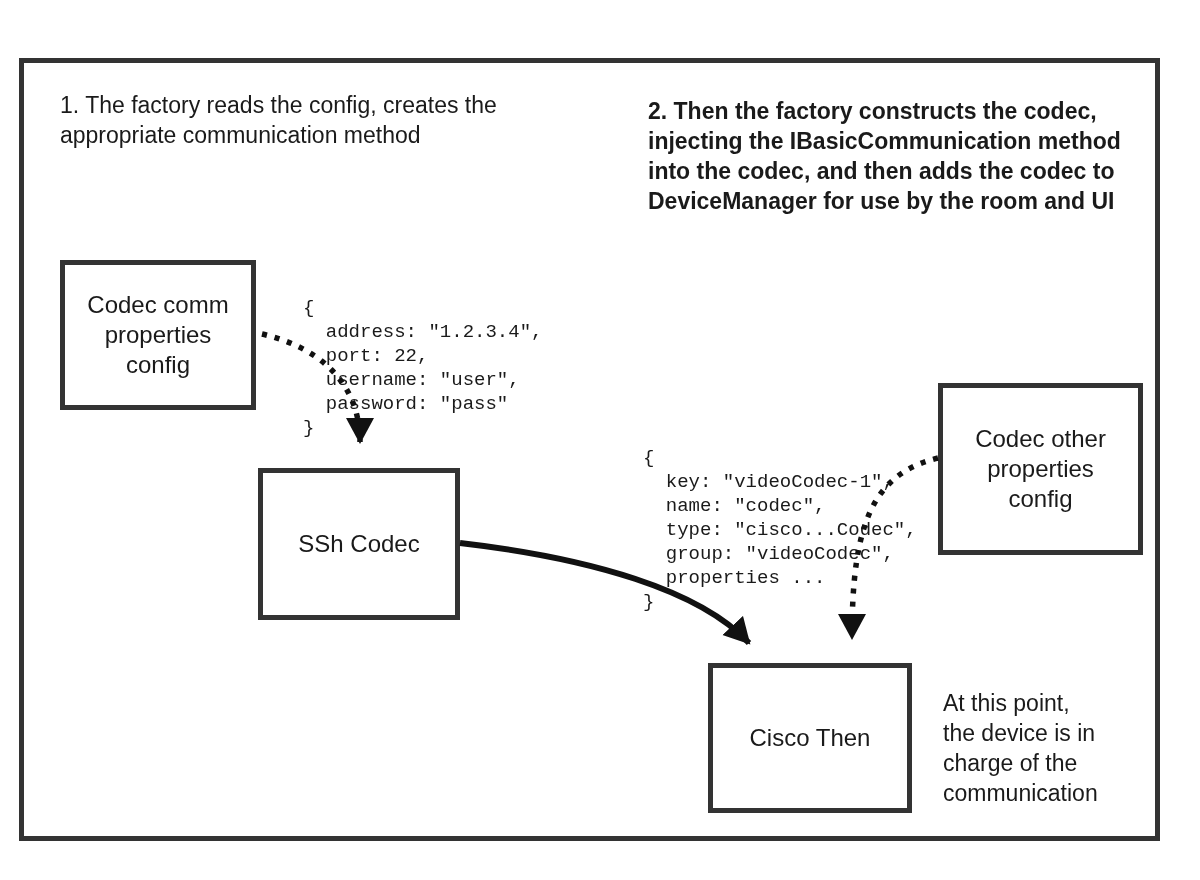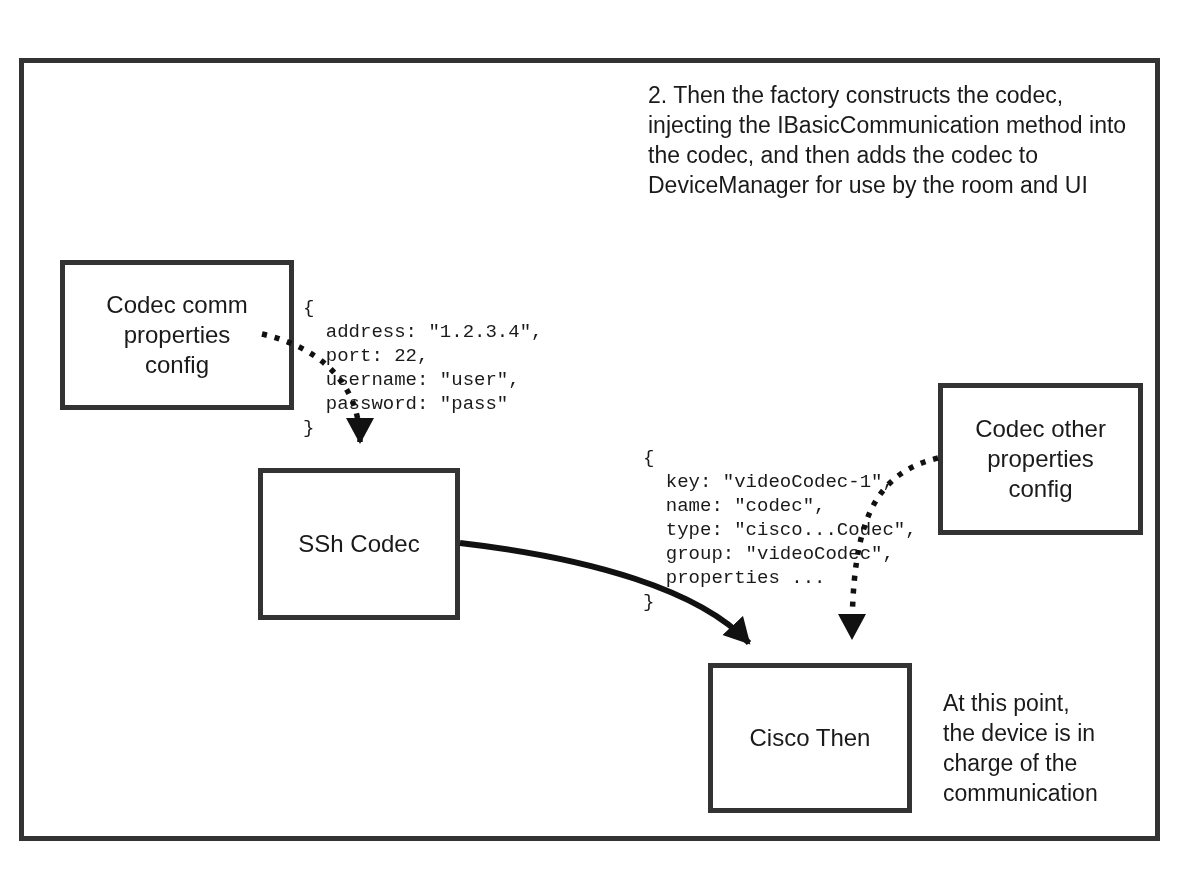--- a/index.html
+++ b/index.html
@@ -21,38 +21,38 @@
     background: transparent;
   }
   .note {
     position: absolute;
     font-size: 23px;
     line-height: 30px;
     white-space: pre-line;
     color: #1a1a1a;
   }
   .note--step1 { left: 60px; top: 90px; width: 450px; }
-  .note--step2 { left: 648px; top: 80px; width: 480px; }
+  .note--step2 { left: 648px; top: 96px; width: 480px; font-weight: bold; }
   .note--final { left: 943px; top: 688px; width: 215px; }
   .node {
     position: absolute;
     border: 5px solid #333333;
     background: #ffffff;
     display: flex;
     align-items: center;
     justify-content: center;
     text-align: center;
     font-size: 24px;
     line-height: 30px;
     white-space: pre-line;
     z-index: 2;
   }
-  .node--comm-config  { left: 60px;  top: 260px; width: 234px; height: 150px; }
+  .node--comm-config  { left: 60px;  top: 260px; width: 196px; height: 150px; }
   .node--ssh-client   { left: 258px; top: 468px; width: 202px; height: 152px; }
-  .node--other-config { left: 938px; top: 383px; width: 205px; height: 152px; }
+  .node--other-config { left: 938px; top: 383px; width: 205px; height: 172px; }
   .node--cisco-codec  { left: 708px; top: 663px; width: 204px; height: 150px; }
   .code {
     position: absolute;
     font-family: "Liberation Mono", "DejaVu Sans Mono", monospace;
     font-size: 19px;
     line-height: 24px;
     white-space: pre;
     color: #1a1a1a;
     z-index: 1;
   }
@@ -66,20 +66,21 @@
     pointer-events: none;
   }
 </style>
 </head>
 <body>
 
 <div class="canvas">
 
   <div class="frame"></div>
 
+  <div class="note note--step1">1. The factory reads the config, creates the appropriate communication method</div>
 
   <div class="note note--step2">2. Then the factory constructs the codec, injecting the IBasicCommunication method into the codec, and then adds the codec to DeviceManager for use by the room and UI</div>
 
   <div class="note note--final">At this point,
 the device is in
 charge of the
 communication</div>
 
   <div class="node node--comm-config">
     <span>Codec comm

